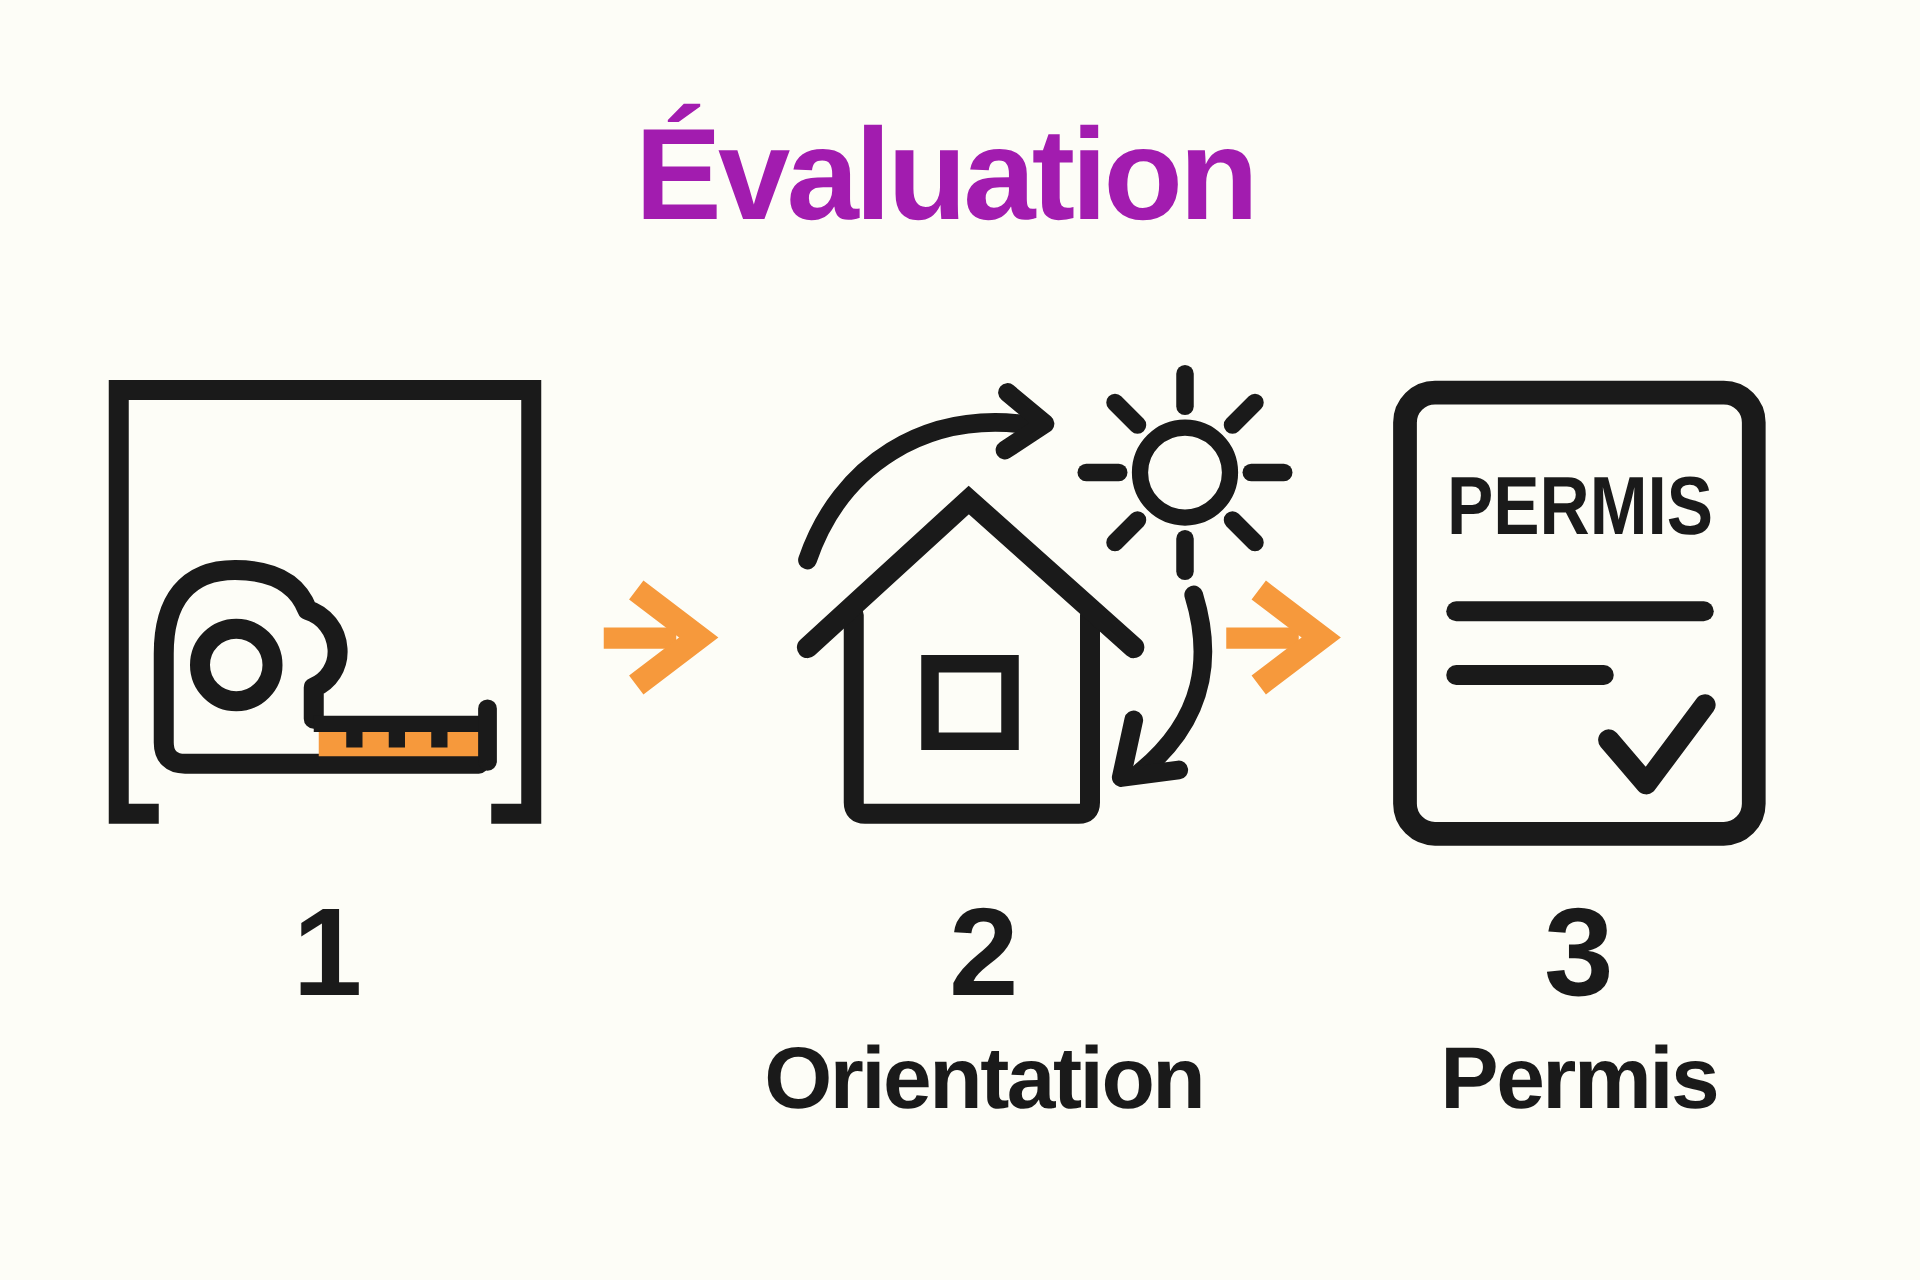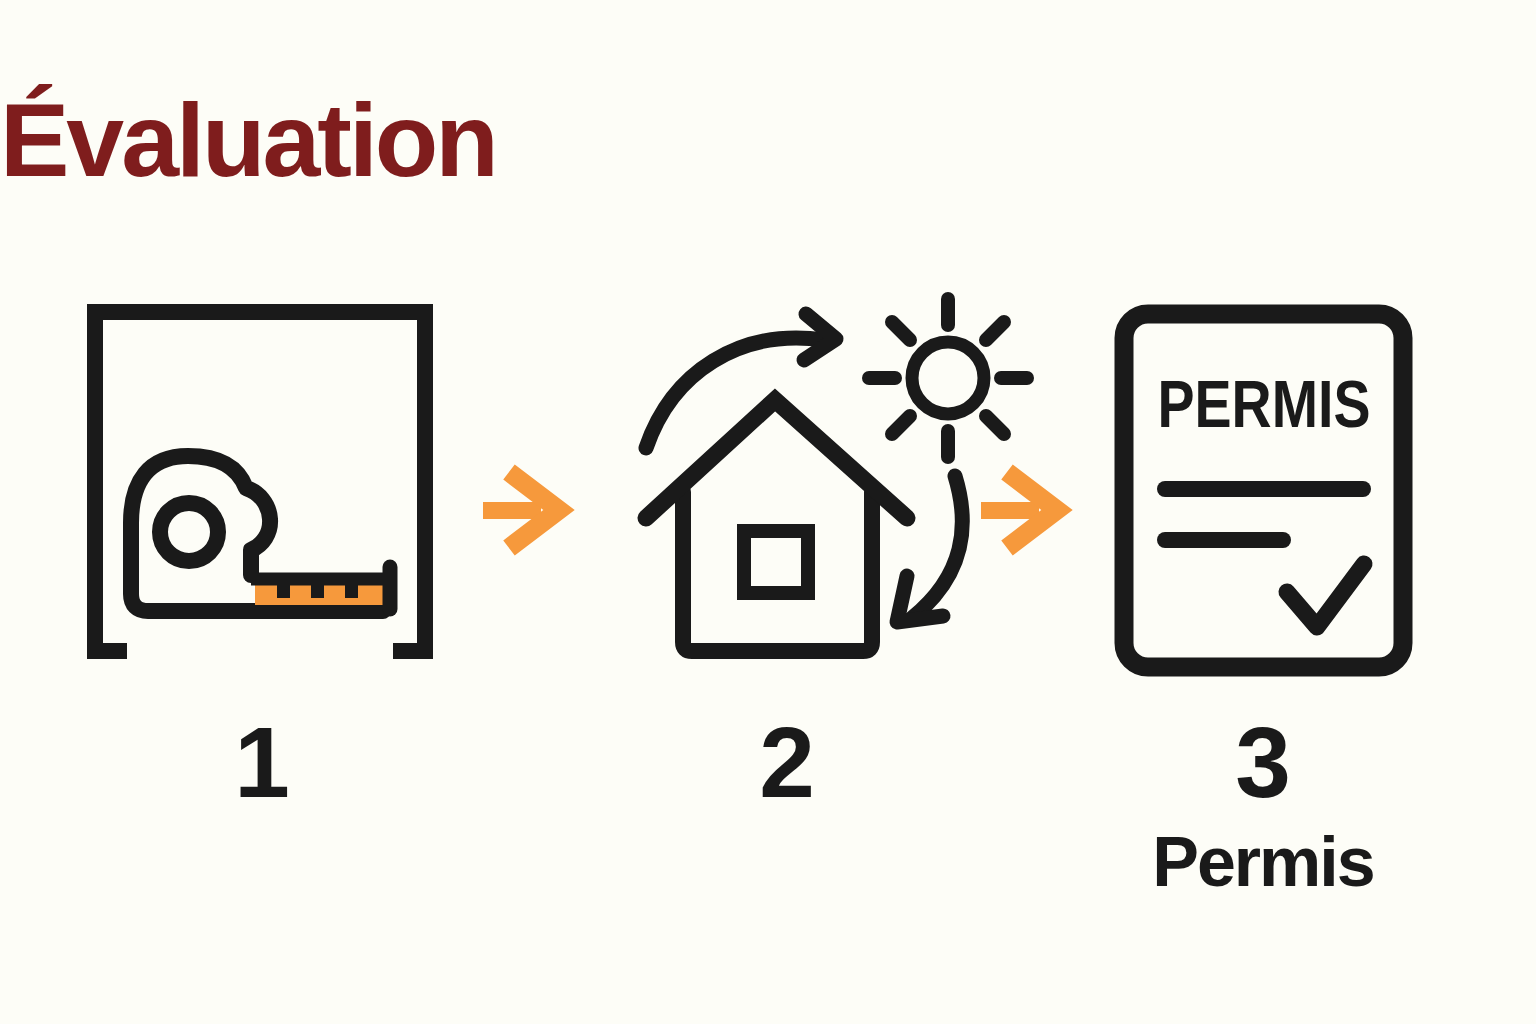--- a/index.html
+++ b/index.html
@@ -3,22 +3,22 @@
 <meta charset="utf-8">
 <style>
   html,body{margin:0;padding:0;}
   body{background:#e8e8e8;font-family:"Liberation Sans",sans-serif;}
   .canvas{
     position:relative;width:1536px;height:1024px;margin:0 auto;
     background:#FDFDF7;overflow:hidden;color:#171717;
   }
   .title{
     position:absolute;top:88px;left:0;width:1512px;
-    font-size:104px;font-weight:700;
-    letter-spacing:-3px;line-height:1;color:#7f1d1d;
+    text-align:center;font-size:104px;font-weight:700;
+    letter-spacing:-3px;line-height:1;color:#a21caf;
   }
   .icon{position:absolute;}
   .icon-1{left:85px;top:300px;width:350px;height:365px;}
   .icon-2{left:600px;top:270px;width:440px;height:405px;}
   .icon-3{left:1113px;top:303px;width:300px;height:375px;}
   .connector{position:absolute;top:464px;width:100px;height:92px;}
   .connector-1{left:481px;}
   .connector-2{left:979px;}
   .step-number{
     position:absolute;top:712px;width:400px;text-align:center;
@@ -106,15 +106,16 @@
     <text class="permis-text" x="151" y="124" text-anchor="middle" textLength="213" lengthAdjust="spacingAndGlyphs" fill="#1a1a1a">PERMIS</text>
     <path d="M52,186 L250,186" stroke="#1a1a1a" stroke-width="16" stroke-linecap="round" fill="none"></path>
     <path d="M52,237 L170,237" stroke="#1a1a1a" stroke-width="16" stroke-linecap="round" fill="none"></path>
     <path d="M174,289 L204,324 L251,261" fill="none" stroke="#1a1a1a" stroke-width="17" stroke-linecap="round" stroke-linejoin="round"></path>
   </svg>
 
   <div class="step-number col-1">1</div>
   <div class="step-number col-2">2</div>
   <div class="step-number col-3">3</div>
 
+  <div class="step-label col-2">Orientation</div>
   <div class="step-label col-3">Permis</div>
 
 </div>
 
 </body></html>

